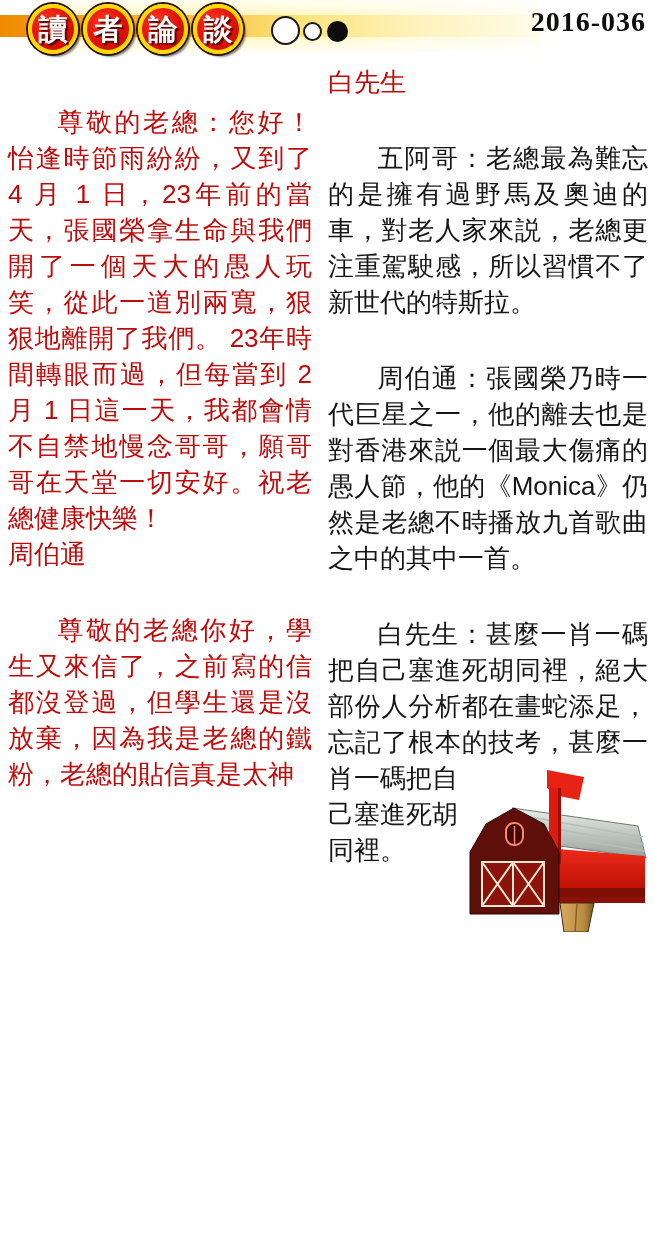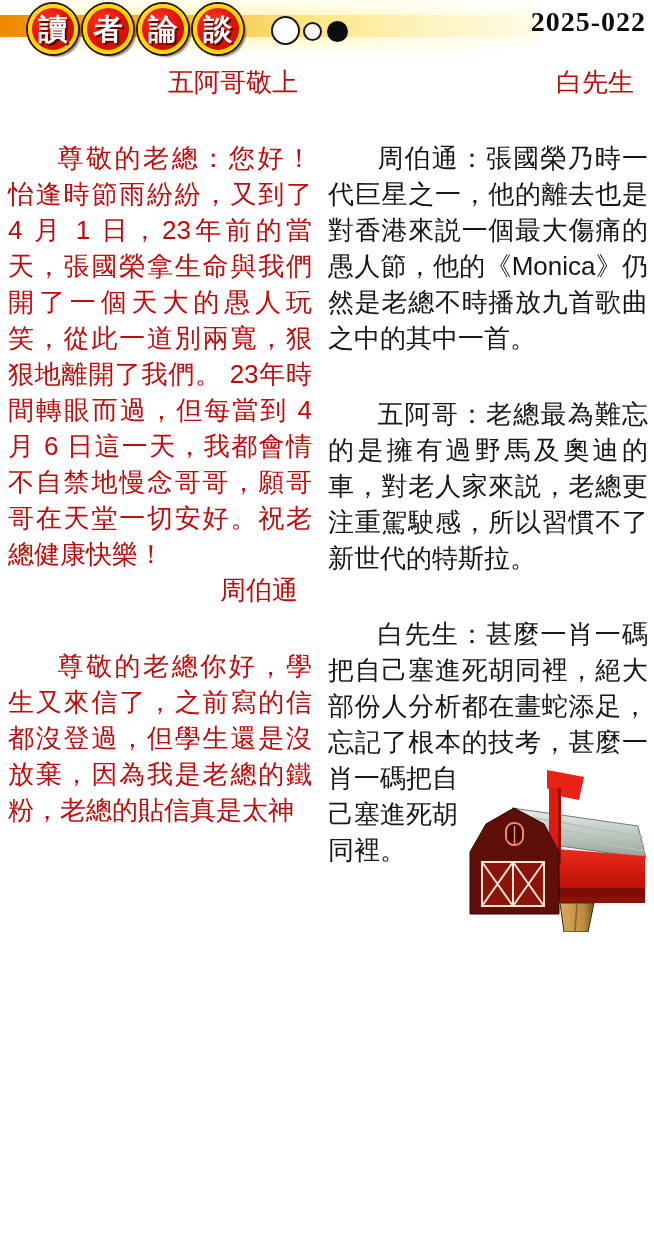--- a/index.html
+++ b/index.html
@@ -47,21 +47,21 @@
   .content { display:flex; gap:16px; padding:6px 6px 0 8px; }
   .col {
     font-size:26px; line-height:36px;
     text-align:justify; text-justify:inter-character;
     color:#bf0b0b;
   }
   .col-left  { width:304px; }
   .col-right { width:320px; }
   .para-indent { text-indent:1.9em; }
   .gap-top { margin-top:40px; }
-  .signature { text-align:right; padding-right:14px; }
+  .signature { text-align:left; padding-right:14px; }
   .reply { color:#161616; }
 
   
   .mailbox-float {
     float:right; width:186px; height:168px;
     margin:4px 0 0 4px;
   }
   .mailbox-float svg { display:block; width:100%; height:100%; }
 </style>
 </head>
@@ -74,37 +74,36 @@
     <div class="swoosh-band"></div>
     <div class="badges">
       <div class="badge">讀</div>
       <div class="badge">者</div>
       <div class="badge">論</div>
       <div class="badge">談</div>
     </div>
     <span class="dot dot-large"></span>
     <span class="dot dot-medium"></span>
     <span class="dot dot-filled"></span>
-    <div class="issue-number">2025-022</div>
+    <div class="issue-number">2016-036</div>
   </div>
 
   <div class="content">
 
     <div class="col col-left">
-      <div class="signature">五阿哥敬上</div>
-      <div class="para-indent gap-top">尊敬的老總：您好！怡逢時節雨紛紛，又到了 4 月 1 日，23年前的當天，張國榮拿生命與我們開了一個天大的愚人玩笑，從此一道別兩寬，狠狠地離開了我們。 23年時間轉眼而過，但每當到 4 月 6 日這一天，我都會情不自禁地慢念哥哥，願哥哥在天堂一切安好。祝老總健康快樂！</div>
+      <div class="para-indent gap-top">尊敬的老總：您好！怡逢時節雨紛紛，又到了 4 月 1 日，23年前的當天，張國榮拿生命與我們開了一個天大的愚人玩笑，從此一道別兩寬，狠狠地離開了我們。 23年時間轉眼而過，但每當到 2 月 1 日這一天，我都會情不自禁地慢念哥哥，願哥哥在天堂一切安好。祝老總健康快樂！</div>
       <div class="signature">周伯通</div>
       <div class="para-indent gap-top">尊敬的老總你好，學生又來信了，之前寫的信都沒登過，但學生還是沒放棄，因為我是老總的鐵粉，老總的貼信真是太神</div>
     </div>
 
     <div class="col col-right">
       <div class="signature">白先生</div>
 
+      <div class="reply para-indent gap-top">五阿哥：老總最為難忘的是擁有過野馬及奧迪的車，對老人家來説，老總更注重駕駛感，所以習慣不了新世代的特斯拉。</div>
       <div class="reply para-indent gap-top">周伯通：張國榮乃時一代巨星之一，他的離去也是對香港來説一個最大傷痛的愚人節，他的《Monica》仍然是老總不時播放九首歌曲之中的其中一首。</div>
-      <div class="reply para-indent gap-top">五阿哥：老總最為難忘的是擁有過野馬及奧迪的車，對老人家來説，老總更注重駕駛感，所以習慣不了新世代的特斯拉。</div>
 
       <div class="reply para-indent gap-top">
         <span>白先生：甚麼一肖一碼把自己塞進死胡同裡，絕大部份人分析都在畫蛇添足，忘記了根本的技考，</span><span class="mailbox-float">
             <svg viewBox="0 0 186 168" xmlns="http://www.w3.org/2000/svg">
           <defs>
             <linearGradient id="roofG" x1="0" y1="0" x2="0" y2="1">
               <stop offset="0" stop-color="#e8ede9"></stop>
                   <stop offset="1" stop-color="#98a29b"></stop>
             </linearGradient>
             <linearGradient id="bodyG" x1="0" y1="0" x2="0" y2="1">

